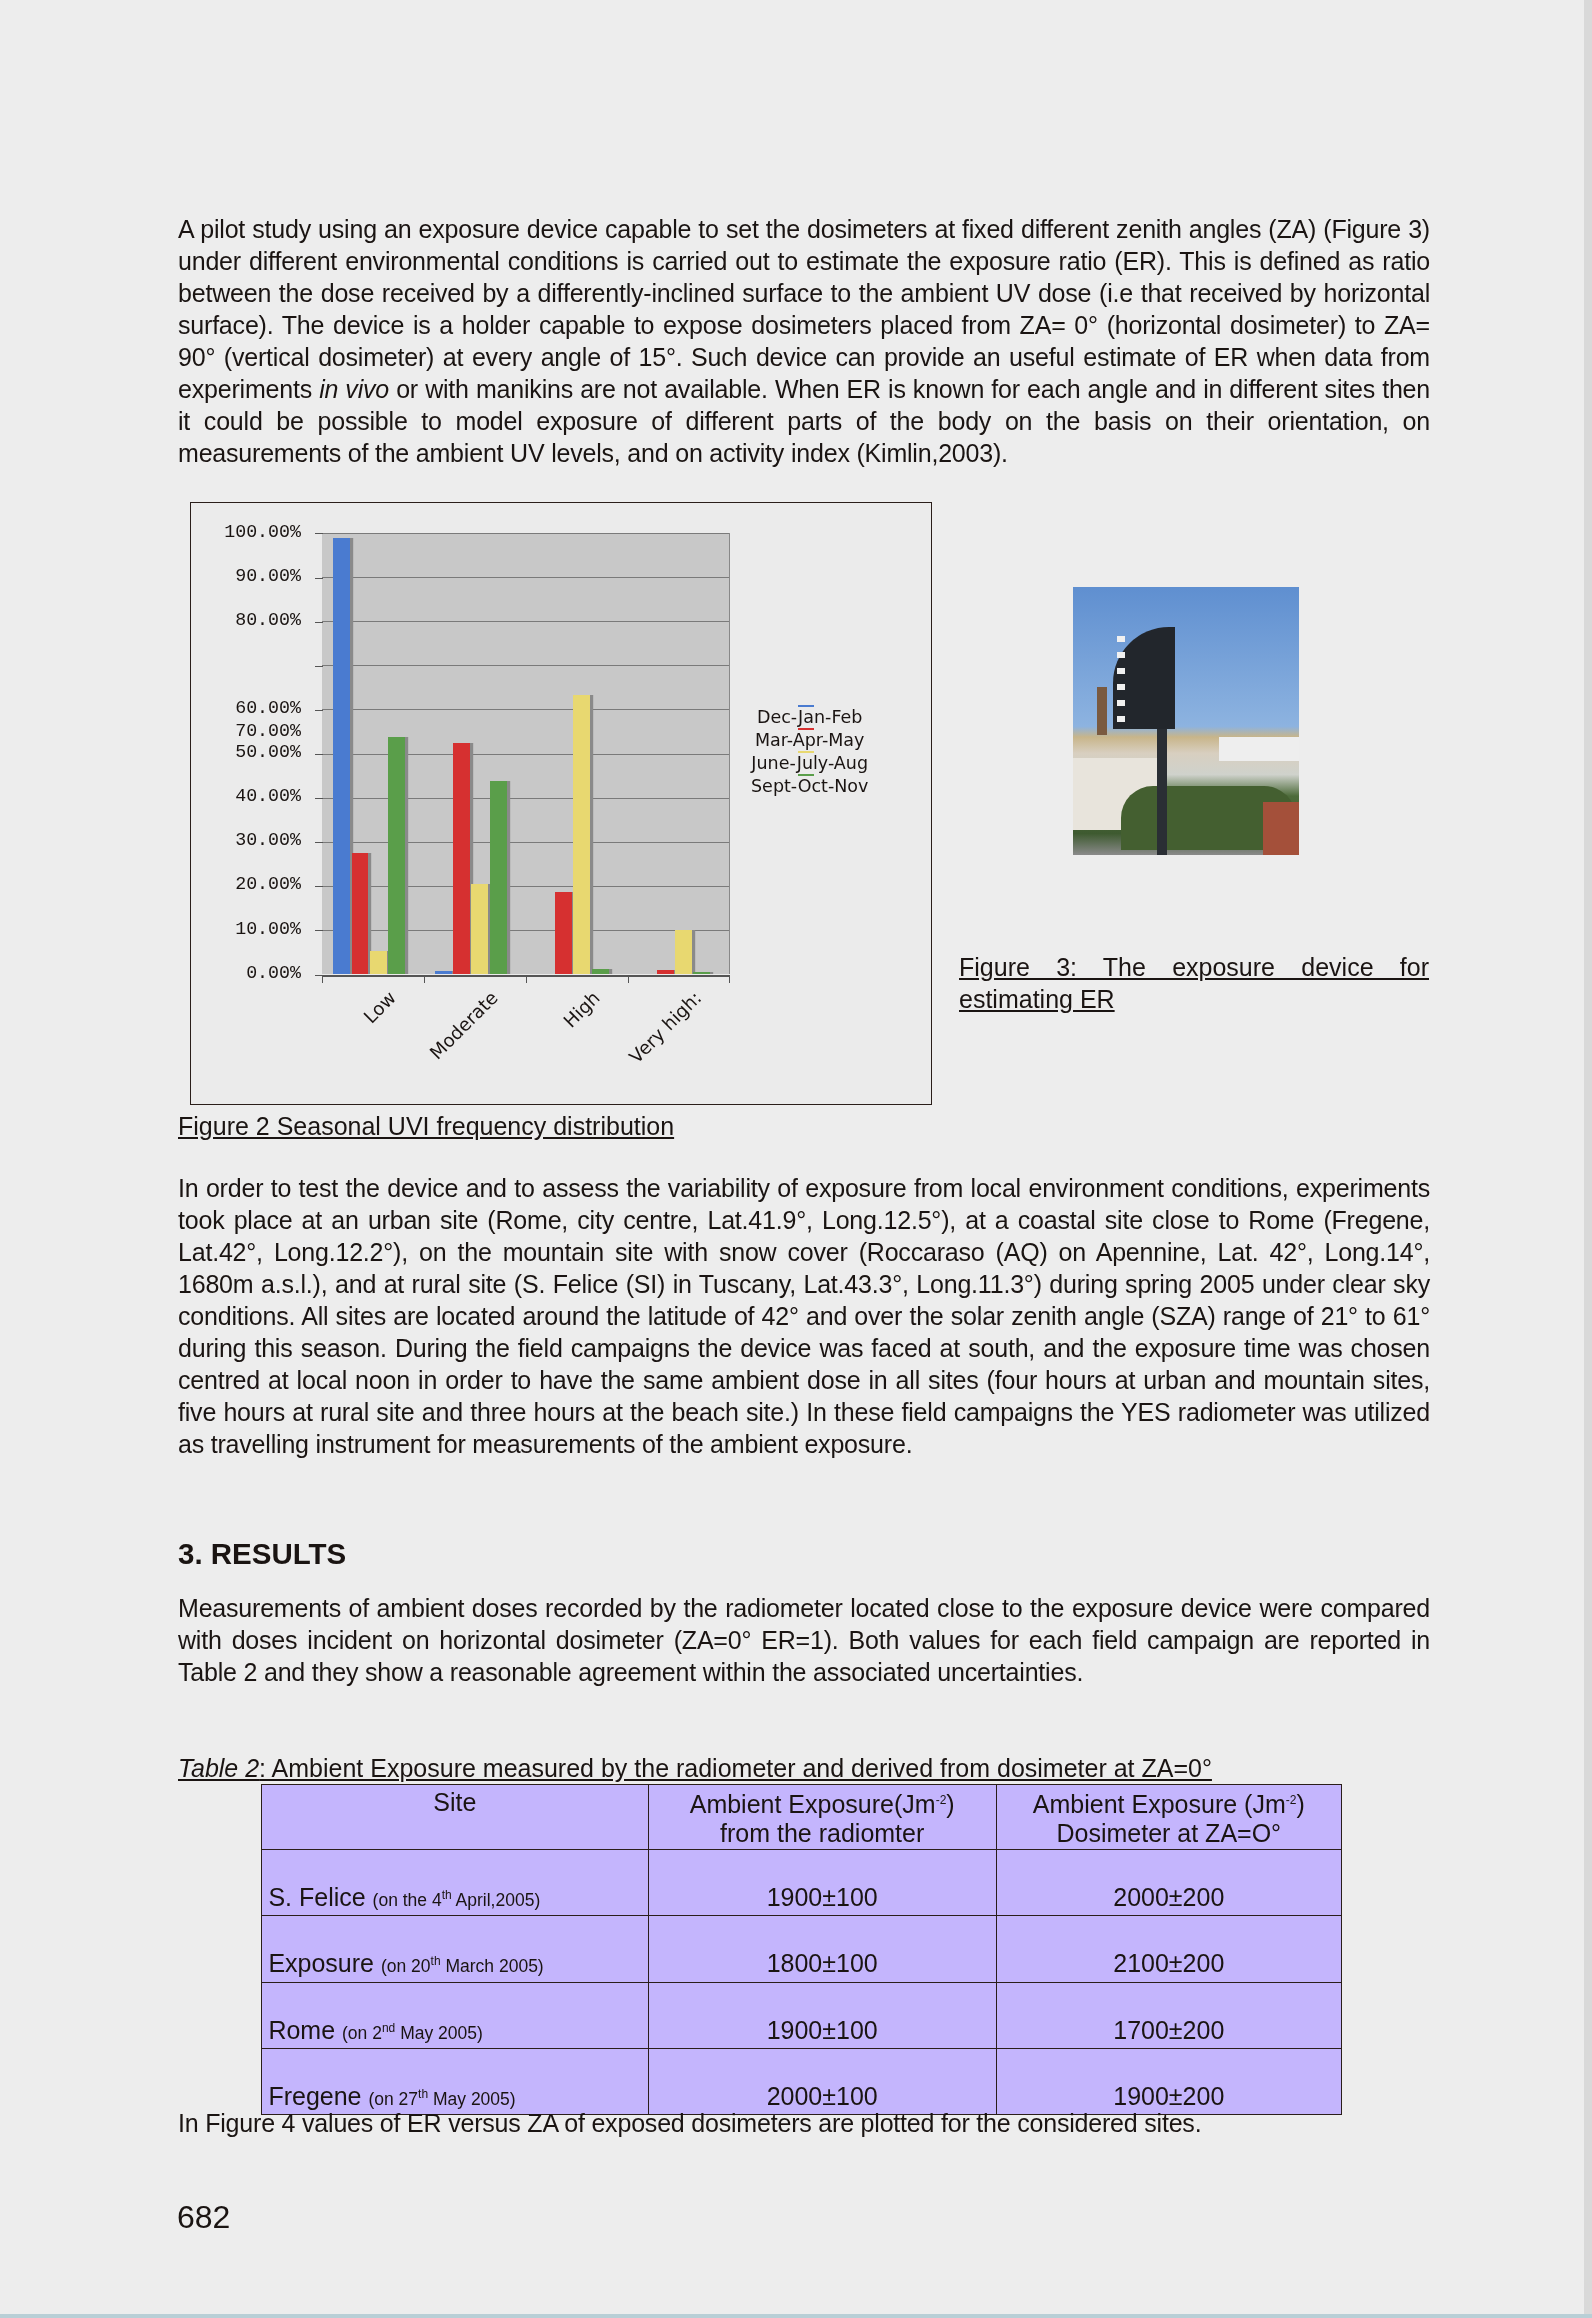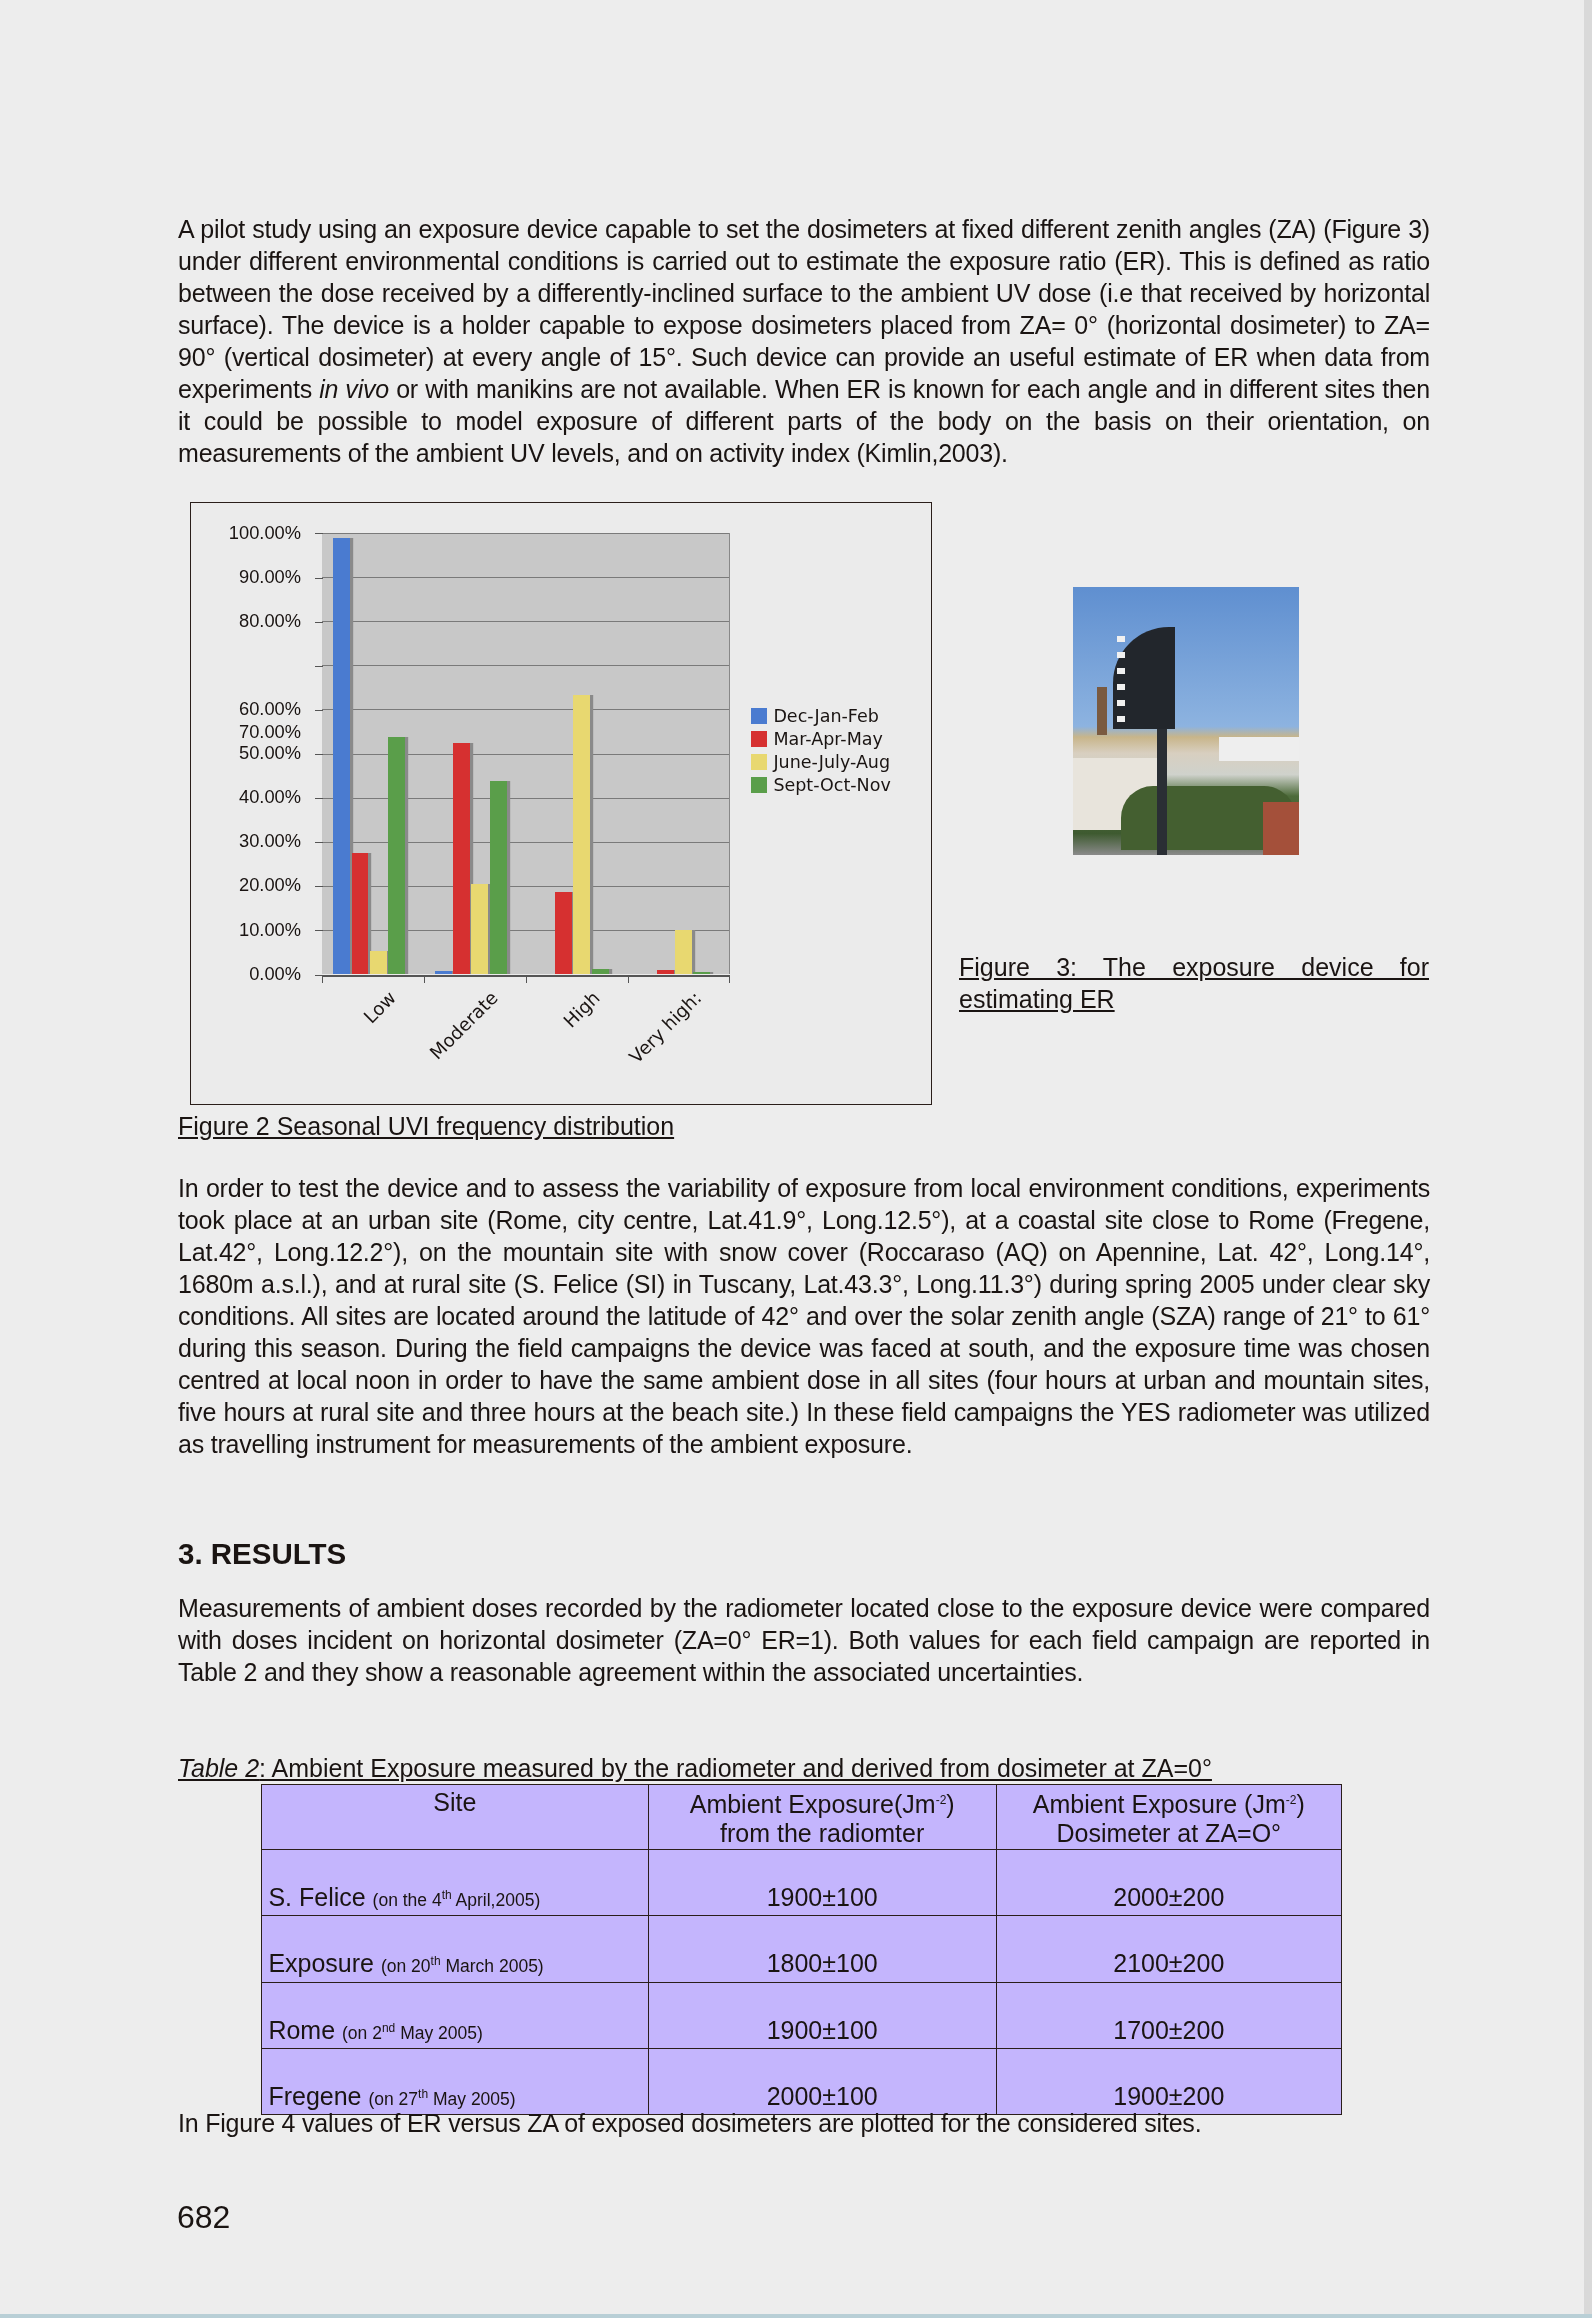--- a/index.html
+++ b/index.html
@@ -32,31 +32,31 @@
   
   .chart-box {
     position: absolute; left: 190px; top: 502px; width: 742px; height: 603px;
     border: 1.6px solid #2a1e1a; background: #ebebeb; box-sizing: border-box;
   }
   .plot {
     position: absolute; left: 322px; top: 533px; width: 407px; height: 441px;
     background: #c8c8c8; border-right: 0.8px solid #888;
   }
   .gridline { position: absolute; left: 0; width: 100%; height: 0.8px; background: #7a7a7a; }
-  .ytick { position: absolute; left: 197px; width: 104px; text-align: right; font-family: Liberation Sans, sans-serif; font-size: 18.3px; color: #1a1412; }
+  .ytick { position: absolute; left: 197px; width: 104px; text-align: right; font-family: Liberation Mono, monospace; font-size: 18.3px; color: #1a1412; }
   .ytick-mark { position: absolute; left: 315px; width: 8px; height: 0.8px; background: #555; }
   .xaxis { position: absolute; left: 322px; top: 975px; width: 407px; height: 1.6px; background: #555; }
   .xtick-mark { position: absolute; top: 975px; width: 0.8px; height: 8px; background: #555; }
   .bar { position: absolute; bottom: 0; width: 16.7px; box-shadow: 3.2px 0 0 #8a8a8a; }
   .xlabel {
     position: absolute; font-family: "DejaVu Sans", sans-serif; font-size: 18.3px;
     transform-origin: right top; transform: rotate(-45deg); white-space: nowrap; text-align: right;
   }
   .legend { position: absolute; left: 751px; top: 705px; }
-  .legend-item { display: flex; align-items: center; height: 21.5px; margin-bottom: 1.6px; }
+  .legend-item { display: flex; align-items: center; height: 21.5px; margin-bottom: 1.6px; flex-direction: column; }
   .legend-swatch { width: 16px; height: 16px; margin-right: 6.4px; }
   .legend-label { font-family: "DejaVu Sans", sans-serif; font-size: 17.5px; }
 
   
   .photo {
     position: absolute; left: 1073px; top: 587px; width: 226px; height: 268px; overflow: hidden;
     background: linear-gradient(#5f8fd0 0%, #8db3e0 52%, #c8b58a 56%, #d8cfc0 62%, #cfd2cc 70%, #4d6b3a 78%, #3e5a30 92%, #8a8a8a 100%);
   }
   .photo .building-l { position: absolute; left: 0; top: 171px; width: 88px; height: 72px; background: #e8e4dc; }
   .photo .building-r { position: absolute; right: 0; top: 150px; width: 80px; height: 24px; background: #eeeeee; }

